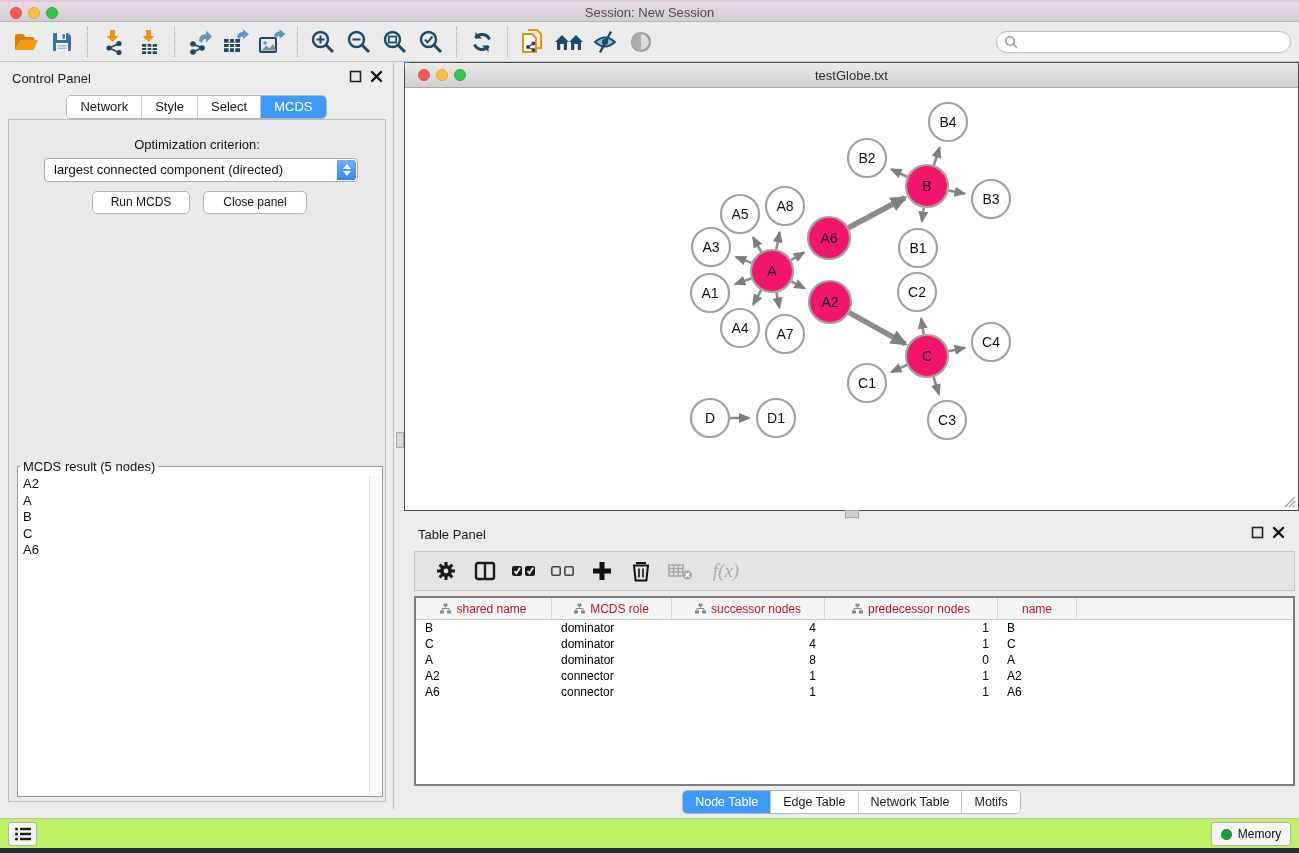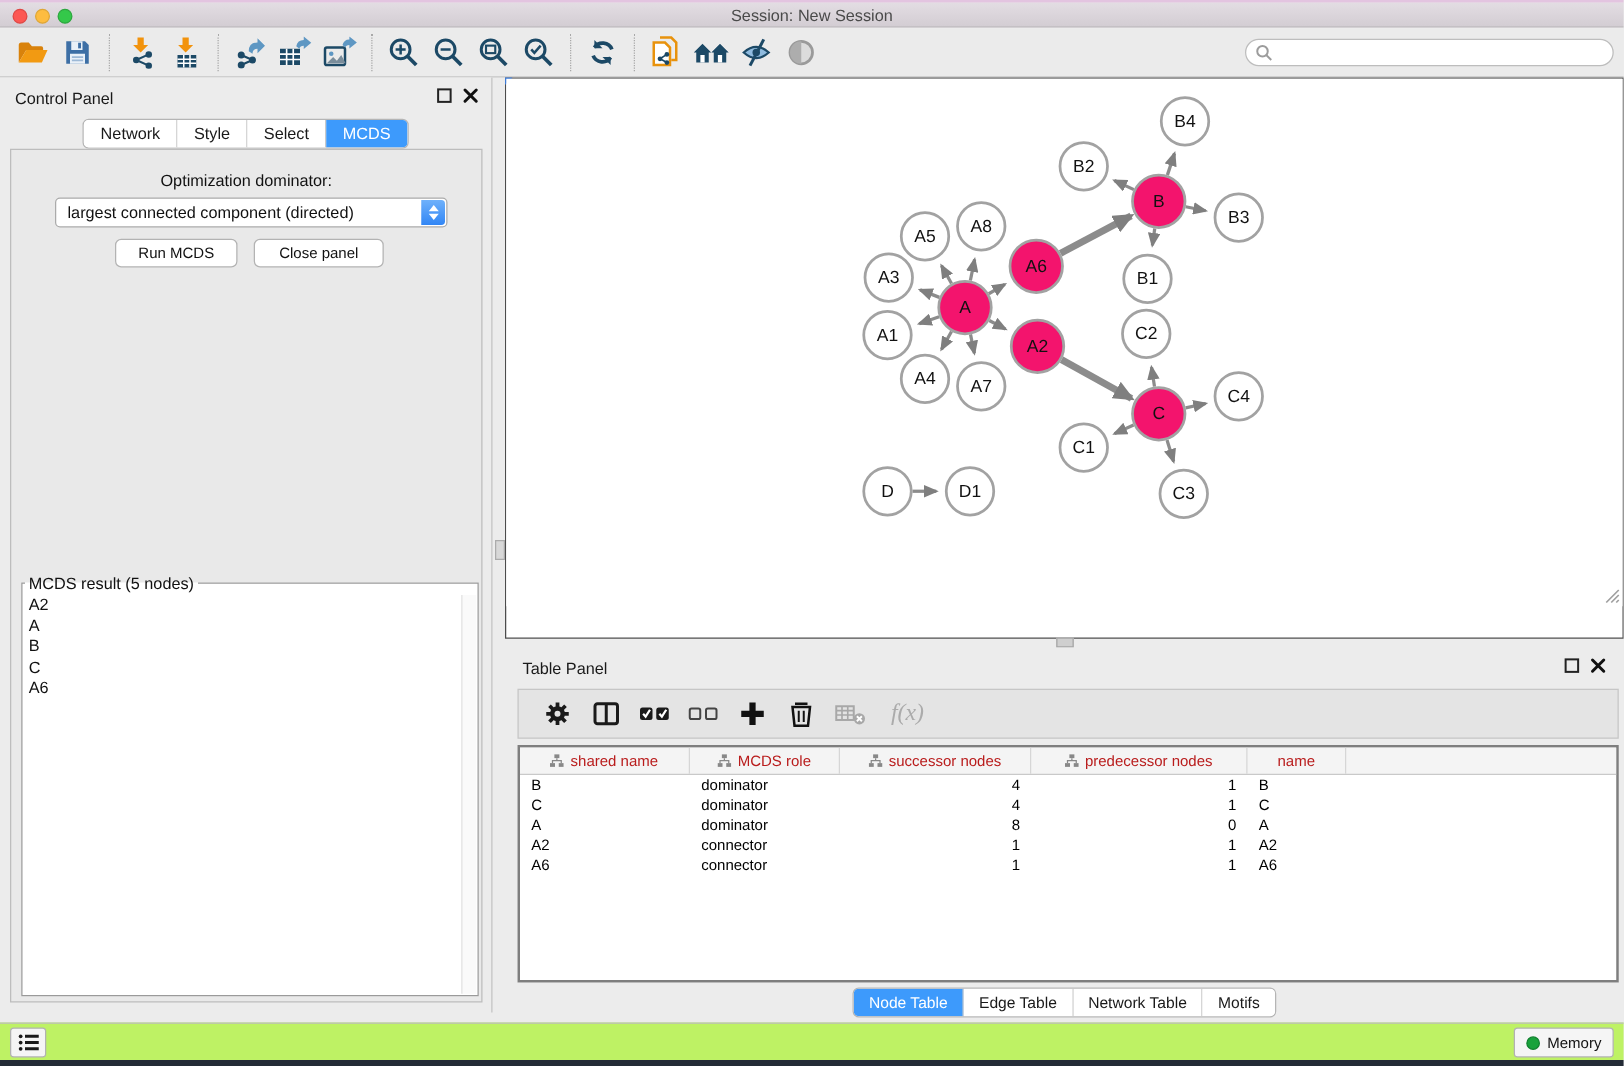--- a/index.html
+++ b/index.html
@@ -330,21 +330,21 @@
     </div>
     <div class="cp-tabs">
       <div class="tabgroup" id="cp-tabs">
           <div class="tab">Network</div>
           <div class="tab">Style</div>
           <div class="tab">Select</div>
           <div class="tab active">MCDS</div>
         </div>
     </div>
     <div class="cp-content">
-      <div class="opt-label">Optimization dominator:</div>
+      <div class="opt-label">Optimization criterion:</div>
       <div class="selectbox">
         <span>largest connected component (directed)</span>
         <span class="stepper">
             <i class="up"></i>
             <i class="dn"></i>
           </span>
       </div>
       <div class="btn run">Run MCDS</div>
       <div class="btn close">Close panel</div>
       <fieldset class="result-box">
@@ -356,20 +356,26 @@
             <div class="item">C</div>
             <div class="item">A6</div>
           </div>
         <div class="result-scroll"></div>
       </fieldset>
     </div>
   </div>
 
   <div class="net-window">
     <div class="focus-corner"></div>
+    <div class="net-titlebar">
+      <span class="tl red"></span>
+      <span class="tl yellow"></span>
+      <span class="tl green"></span>
+      <div class="title">testGlobe.txt</div>
+    </div>
     <div class="net-canvas">
       <svg id="graph" width="893" height="422">
           <defs>
             <marker id="arrN" markerUnits="userSpaceOnUse" markerWidth="12" markerHeight="10" refX="10" refY="5" orient="auto">
               <path d="M0,0 L12,5 L0,10 Z" fill="#7F7F7F"></path>
             </marker>
             <marker id="arrT" markerUnits="userSpaceOnUse" markerWidth="17" markerHeight="15" refX="14" refY="7.5" orient="auto">
               <path d="M0,0 L17,7.5 L0,15 Z" fill="#7F7F7F"></path>
             </marker>
           </defs>

